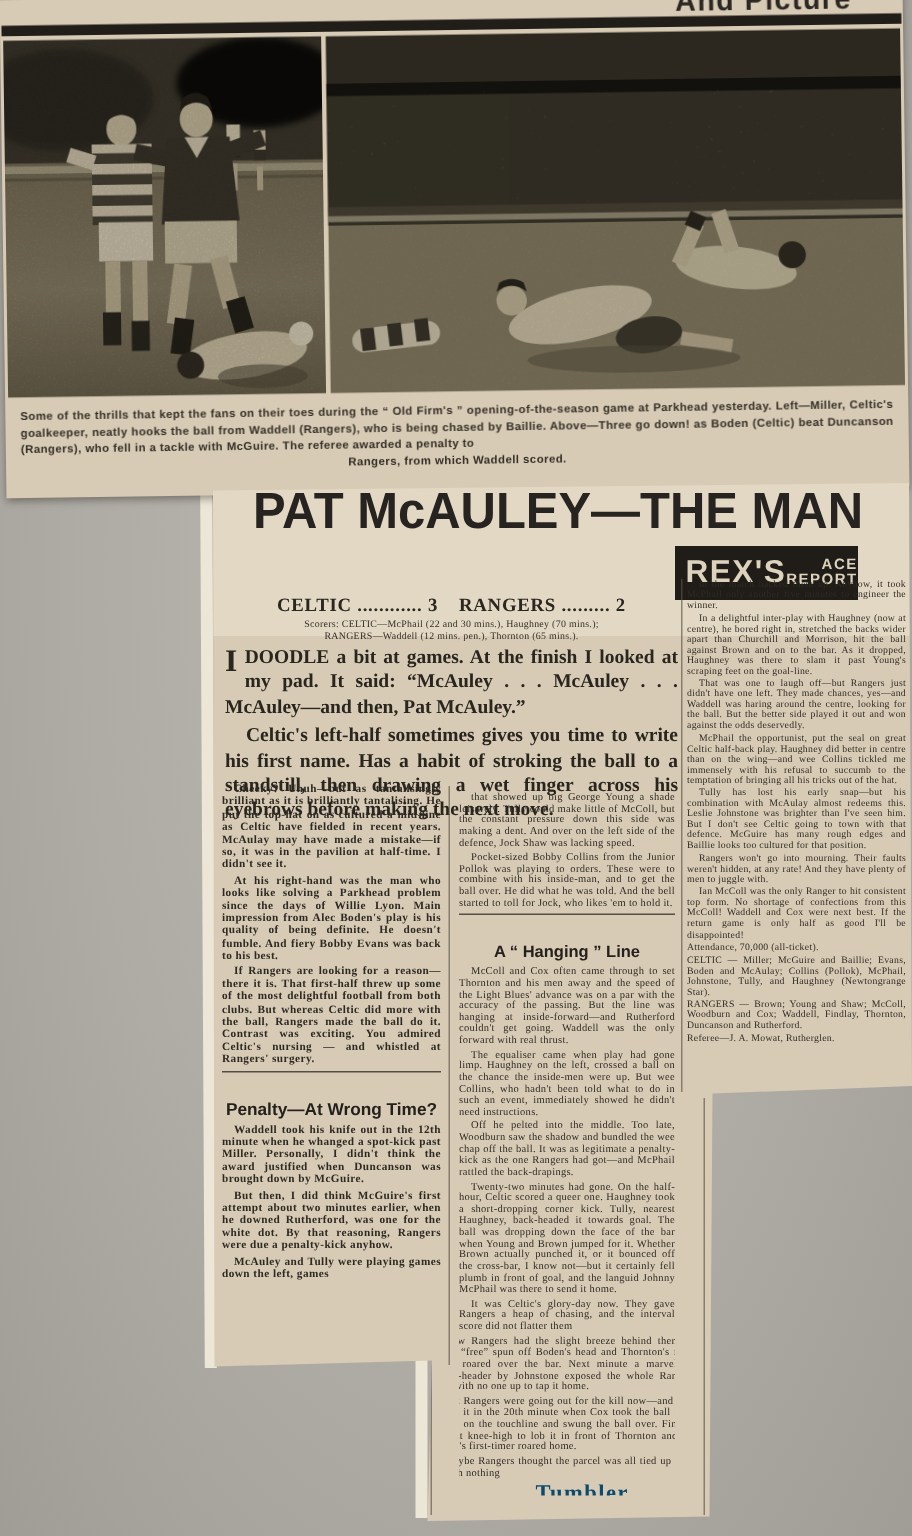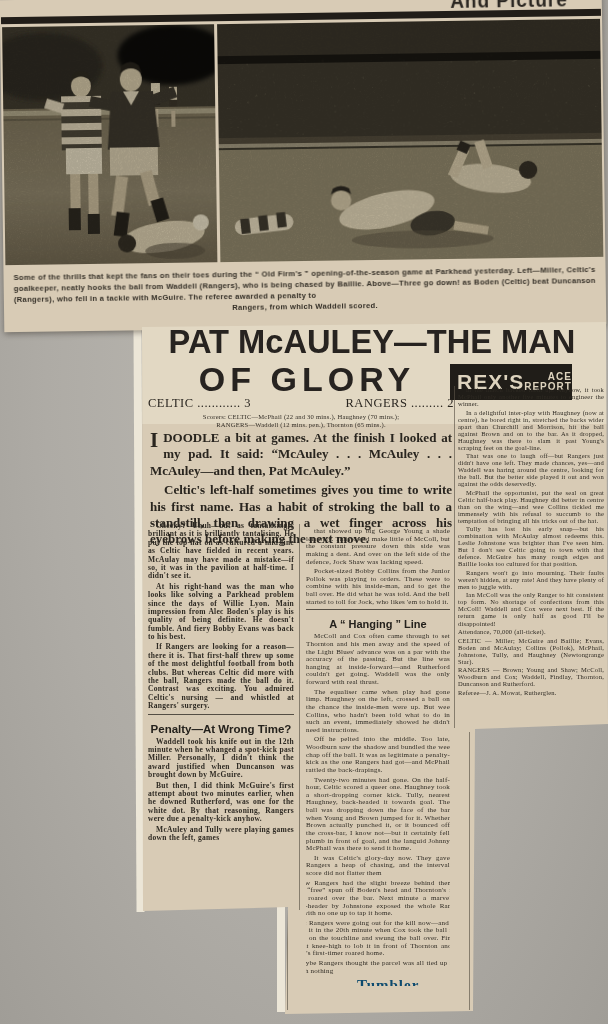--- a/index.html
+++ b/index.html
@@ -55,22 +55,22 @@
   #rex-box{
     left:308px;top:42px;width:122px;height:36px;background:#201d18;
     display:flex;align-items:center;justify-content:space-between;
     padding:0 7px;box-sizing:border-box;color:#ddd3bd;
     font-family:"Liberation Sans",sans-serif;font-weight:bold;
   }
   #rex-title{font-size:21px;letter-spacing:1px;}
   #rex-sub{text-align:right;font-size:10px;line-height:1.05;letter-spacing:1px;}
   #score-line{
     left:6px;top:74px;width:306px;
-    font-size:12.5px;font-weight:normal;color:#2a2620;
-    display:flex;justify-content:space-between;gap:14px;white-space:nowrap;letter-spacing:.5px;
+    font-size:12.5px;font-weight:bold;color:#2a2620;
+    display:flex;justify-content:center;gap:14px;white-space:nowrap;letter-spacing:.5px;
   }
   #scorers{left:4px;top:91px;width:310px;text-align:center;
     font-size:6.6px;line-height:1.25;color:#332e27;letter-spacing:.2px;}
   #lead{left:8px;top:108px;width:302px;color:#29251f;}
   #lead-dropcap{
     float:left;font-size:21px;font-weight:bold;line-height:.9;
     margin:1px 5px 0 0;font-family:"Liberation Serif",serif;
   }
   .lead-p{font-size:13px;font-weight:bold;line-height:1.26;text-align:justify;margin:0 0 3px 0;}
   .lead-p2{text-indent:14px;}
@@ -79,21 +79,21 @@
     text-align:justify;text-indent:8px;margin:0 0 2px 0;color:#2e2a23;
   }
   #col-left{left:6px;top:200px;width:146px;height:388px;overflow:hidden;}
   #col-left p{font-size:7.5px;line-height:1.12;letter-spacing:.3px;font-weight:bold;}
   #col-mid{left:164px;top:206px;width:144px;height:482px;overflow:hidden;}
   #col-mid p{font-size:7px;line-height:1.09;letter-spacing:.2px;}
   #col-right{left:316px;top:64px;width:146px;height:344px;overflow:hidden;}
   #col-right p{font-size:6.5px;line-height:1.08;letter-spacing:.2px;margin-bottom:1.5px;}
   .colhead{
     font-family:"Liberation Sans",sans-serif;font-weight:bold;color:#24211c;
-    text-align:center;border-top:1px solid #544e44;padding-top:8px;margin:3px 0 3px 0;
+    text-align:center;border-top:1px solid #544e44;padding-top:19px;margin:3px 0 3px 0;
   }
   #head-penalty{font-size:11.5px;}
   #head-hanging{font-size:11px;}
   #head-kill{font-size:11px;}
   .wide{margin-left:-18px !important;width:176px;}
   p.wide{width:176px;}
   #partial-word{
     margin-left:51px;height:9px;overflow:hidden;
     font-size:15px;font-weight:bold;color:#0c4a6e;letter-spacing:1px;
   }
@@ -224,21 +224,20 @@
   </div>
 
   <div id="caption">Some of the thrills that kept the fans on their toes during the “ Old Firm's ” opening-of-the-season game at Parkhead yesterday.  Left—Miller, Celtic's goalkeeper, neatly hooks the ball from Waddell (Rangers), who is being chased by Baillie.  Above—Three go down! as Boden (Celtic) beat Duncanson (Rangers), who fell in a tackle with McGuire.  The referee awarded a penalty to</div>
   <div id="caption-last">Rangers, from which Waddell scored.</div>
 </div>
 
 <div class="abs clip" id="article-piece">
   <div class="abs" id="headline-bg"></div>
 
   <div class="abs" id="headline-1">PAT McAULEY—THE MAN</div>
-  <div class="abs" id="headline-2">OF GLORY</div>
 
   <div class="abs" id="rex-box">
     <span id="rex-title">REX'S</span>
     <span id="rex-sub">
       <span>ACE</span><br>
       <span>REPORT</span>
     </span>
   </div>
 
   <div class="abs" id="score-line">

